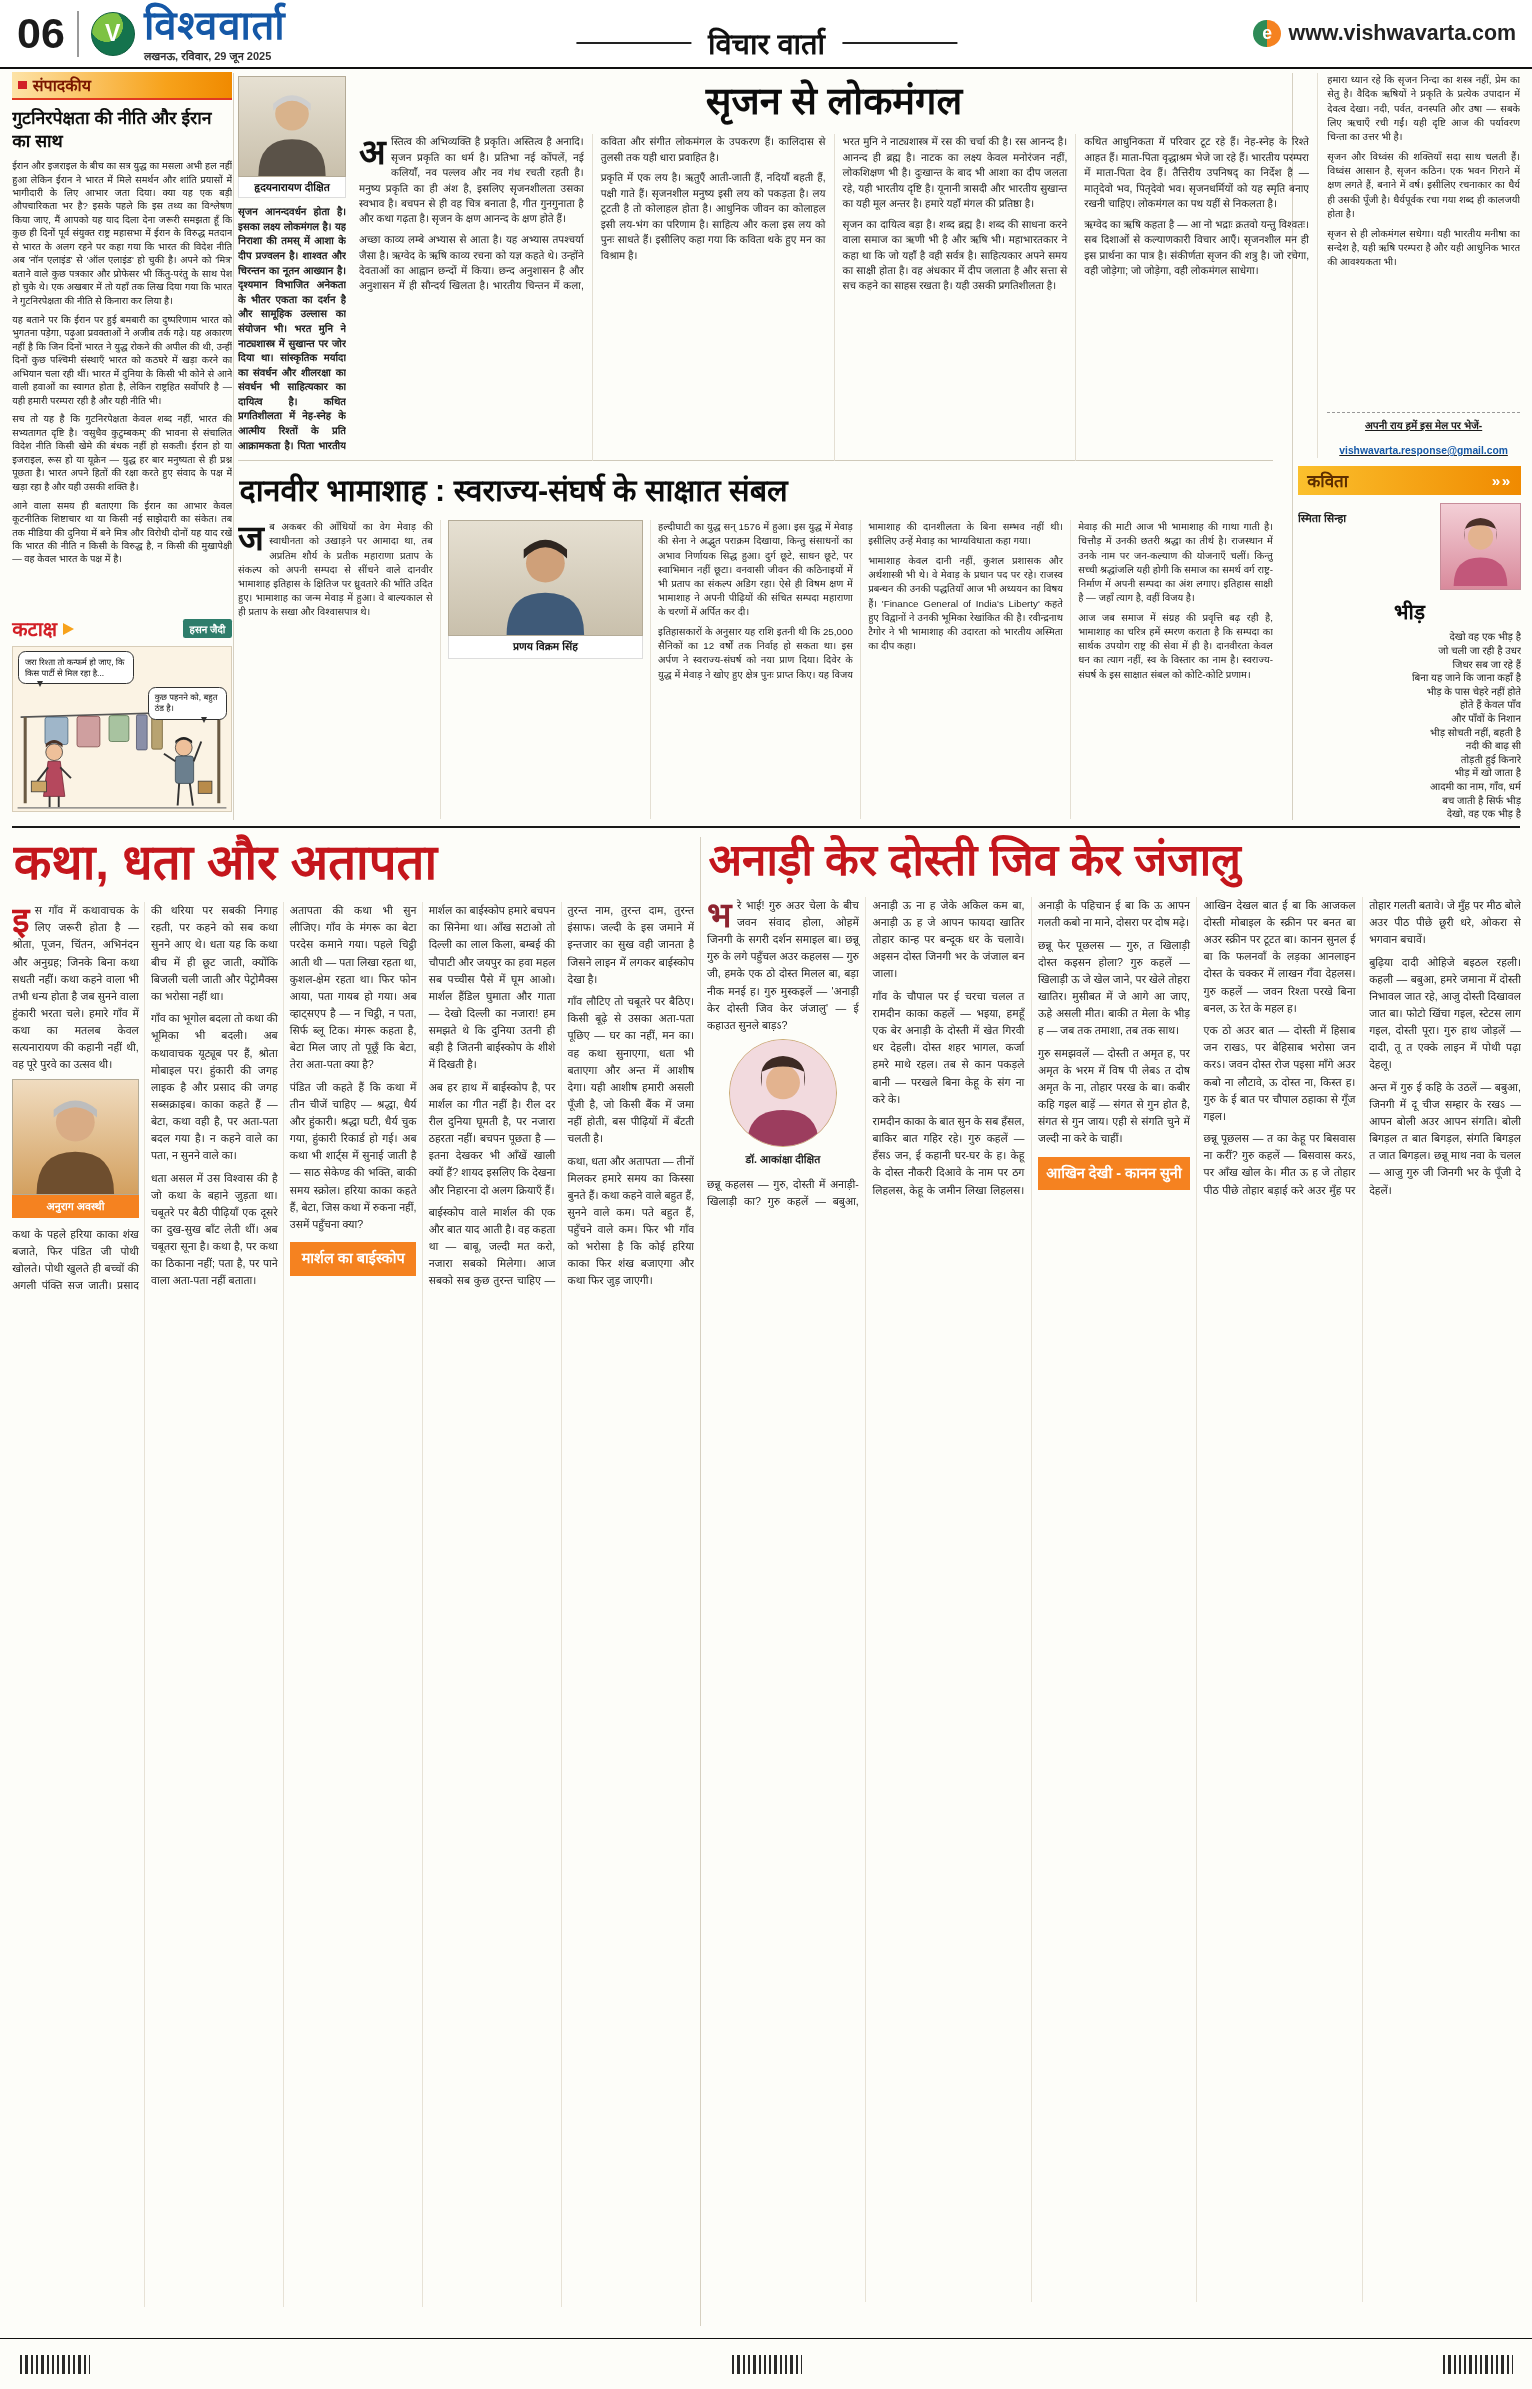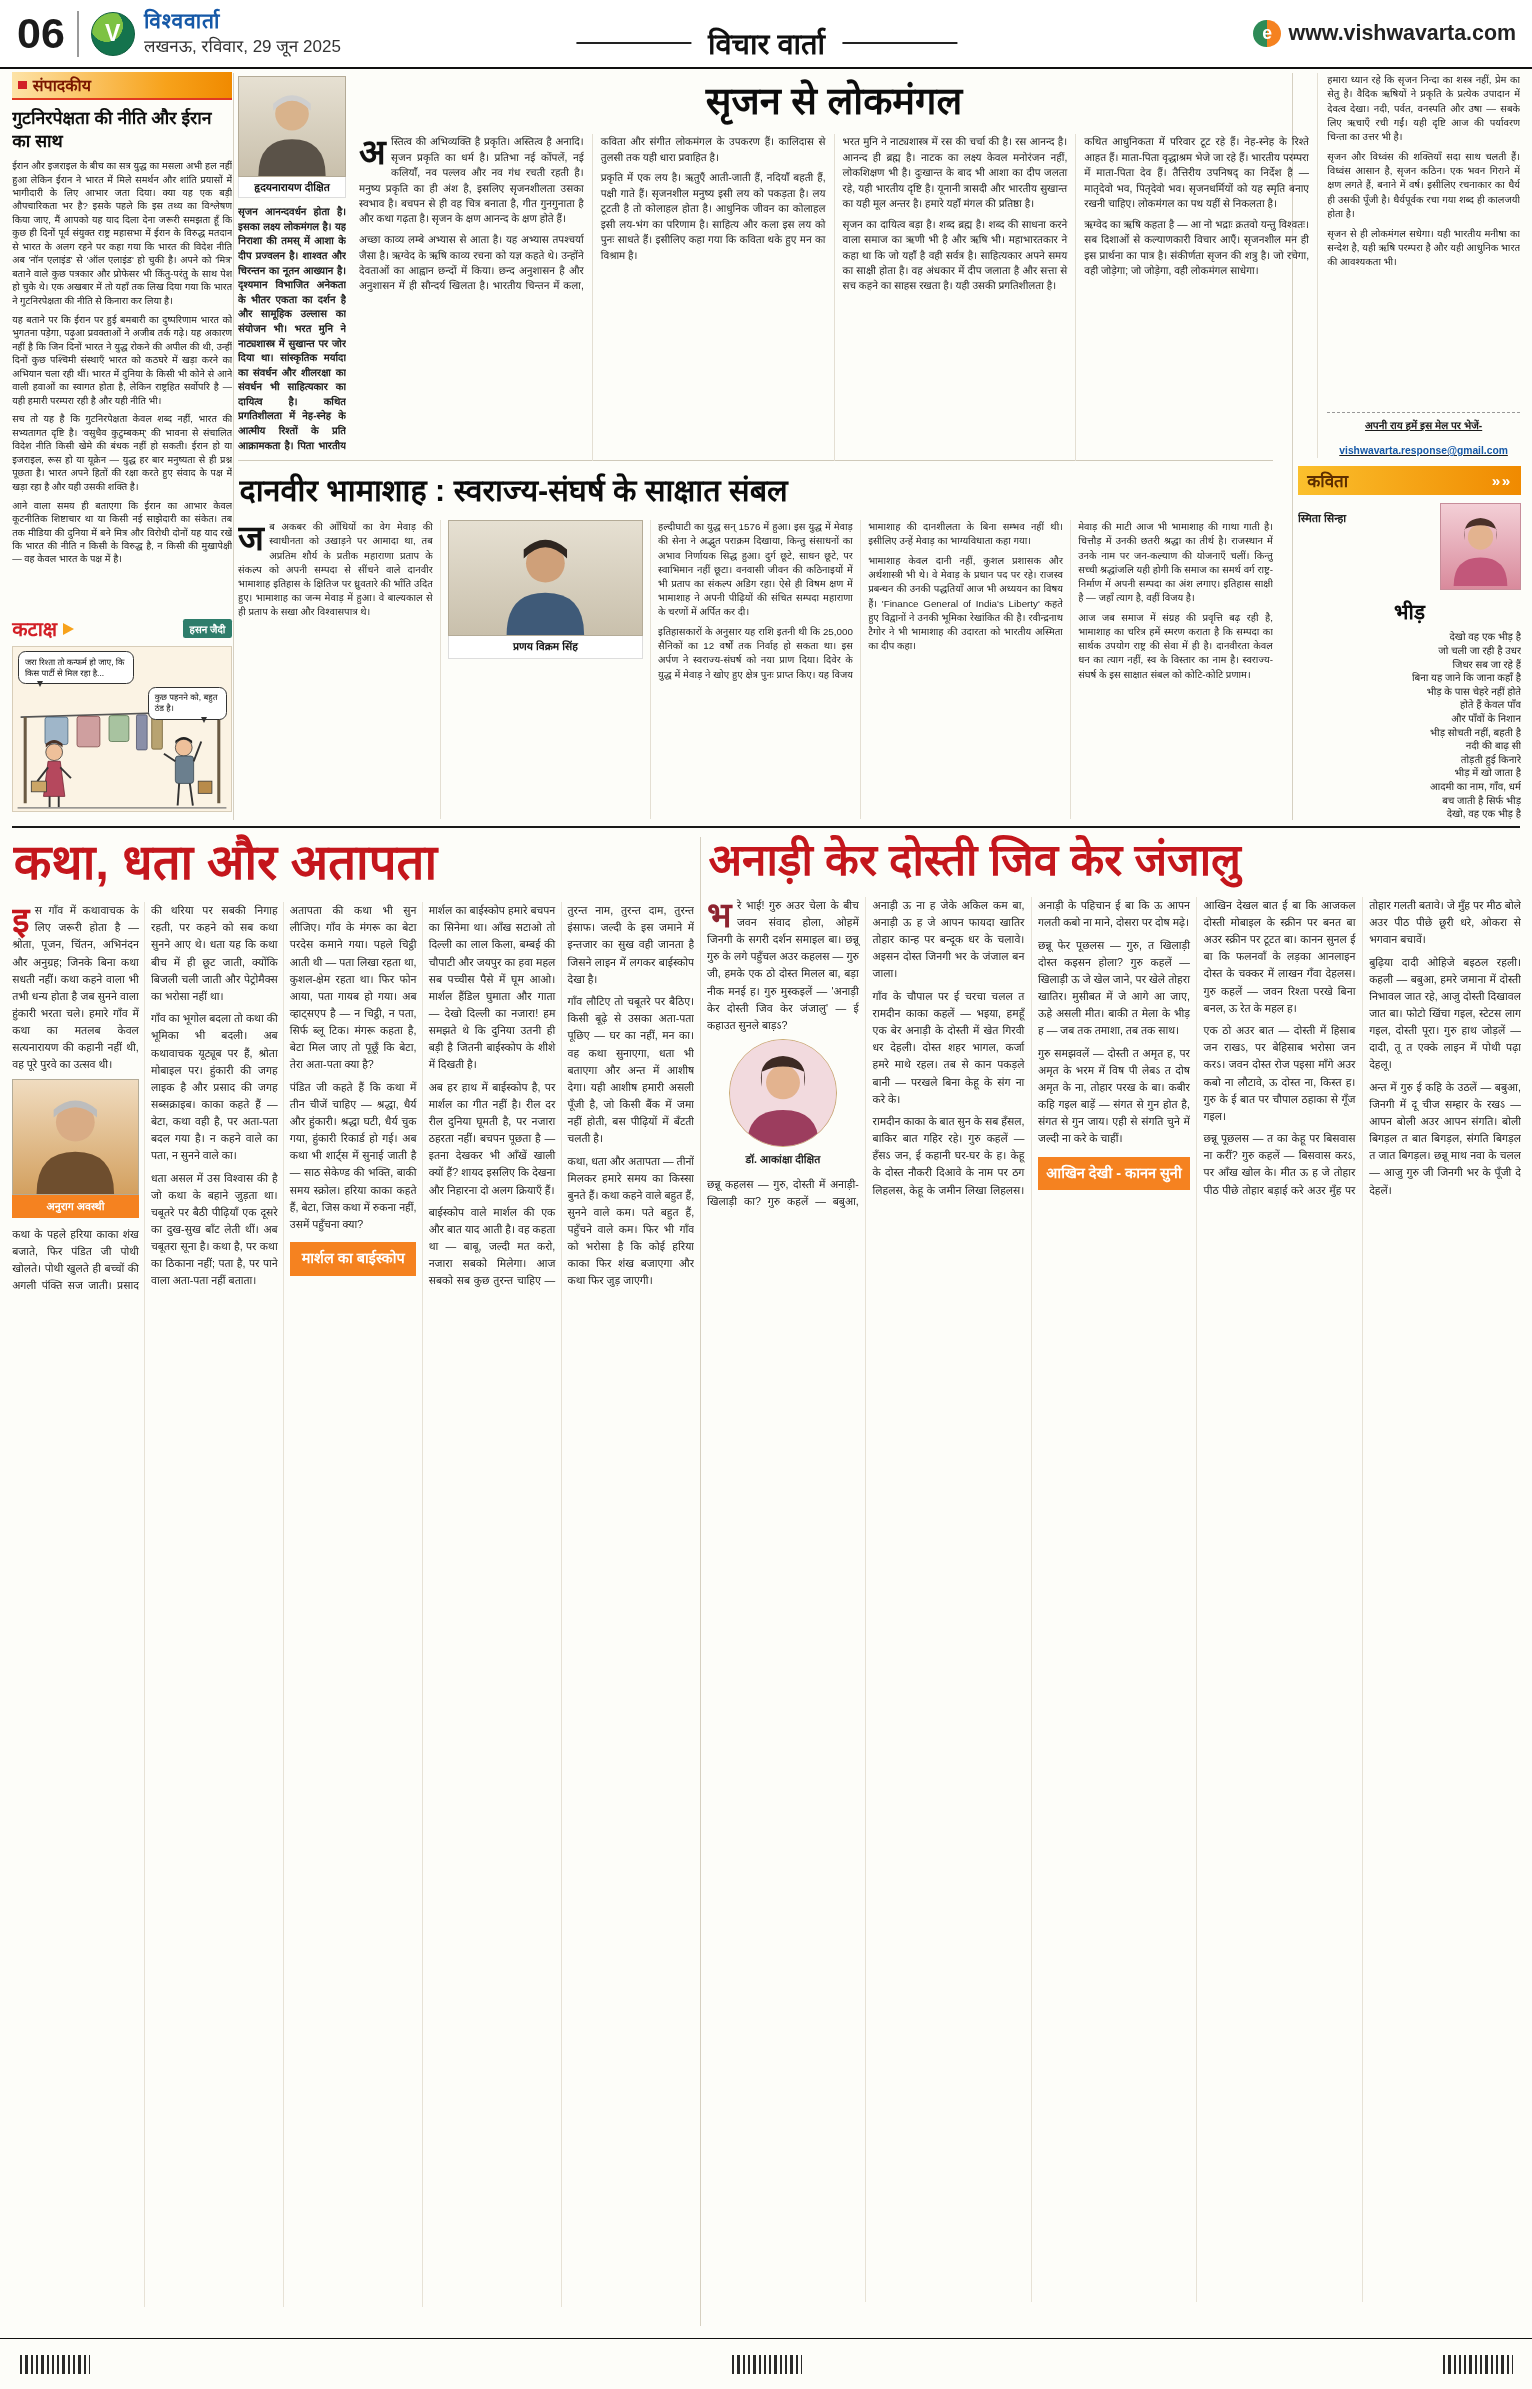--- a/index.html
+++ b/index.html
@@ -7,22 +7,22 @@
   body { font-family:"Liberation Sans","DejaVu Sans",sans-serif; }
   .page { position:relative; width:1533px; height:2389px; margin:0 auto; background:#fdfdf9; color:#1b1b1b; overflow:hidden; }
 
   
   .masthead { position:absolute; top:0; left:0; right:0; height:69px; border-bottom:2.3px solid #101010; display:flex; align-items:center; padding:0 17px; background:#fff; }
   .pageno { font-size:43px; font-weight:800; color:#1b1b1b; line-height:1; }
   .mast-vr { width:1.5px; height:46px; background:#9a9a9a; margin:0 12.2px; }
   .logo-badge { width:44px; height:44px; border-radius:50%; background:radial-gradient(circle at 35% 30%, #7dc243 0 40%, #14734d 41% 100%); display:flex; align-items:center; justify-content:center; border:1.5px solid #0d5c3d; }
   .logo-badge span { color:#fff; font-weight:800; font-size:23px; }
   .brand { margin-left:9.2px; }
-  .brand-name { font-size:21px; font-weight:800; color:#1558a7; line-height:1.05; letter-spacing:0.8px; }
-  .brand-sub { font-size:17px; color:#333; margin-top:2.3px; font-weight:normal; }
+  .brand-name { font-size:40px; font-weight:800; color:#1558a7; line-height:1.05; letter-spacing:0.8px; }
+  .brand-sub { font-size:11px; color:#333; margin-top:2.3px; font-weight:bold; }
   .page-title-wrap { position:absolute; left:50%; top:23px; transform:translateX(-50%); display:flex; align-items:center; gap:17px; }
   .title-rule { width:115px; height:0; border-top:2.3px solid #222; }
   .page-title { font-size:29px; font-weight:800; color:#101010; white-space:nowrap; }
   .web { margin-left:auto; display:flex; align-items:center; gap:7.6px; }
   .epaper-icon { width:27.5px; height:27.5px; border-radius:50%; background:conic-gradient(#f58220 0 50%, #2e8b57 50% 100%); color:#fff; font-weight:800; font-size:17.6px; display:flex; align-items:center; justify-content:center; }
   .web-url { font-size:21.4px; font-weight:800; color:#222; }
 
   
   section { position:absolute; }
   .bp { margin-bottom:5.3px; }

